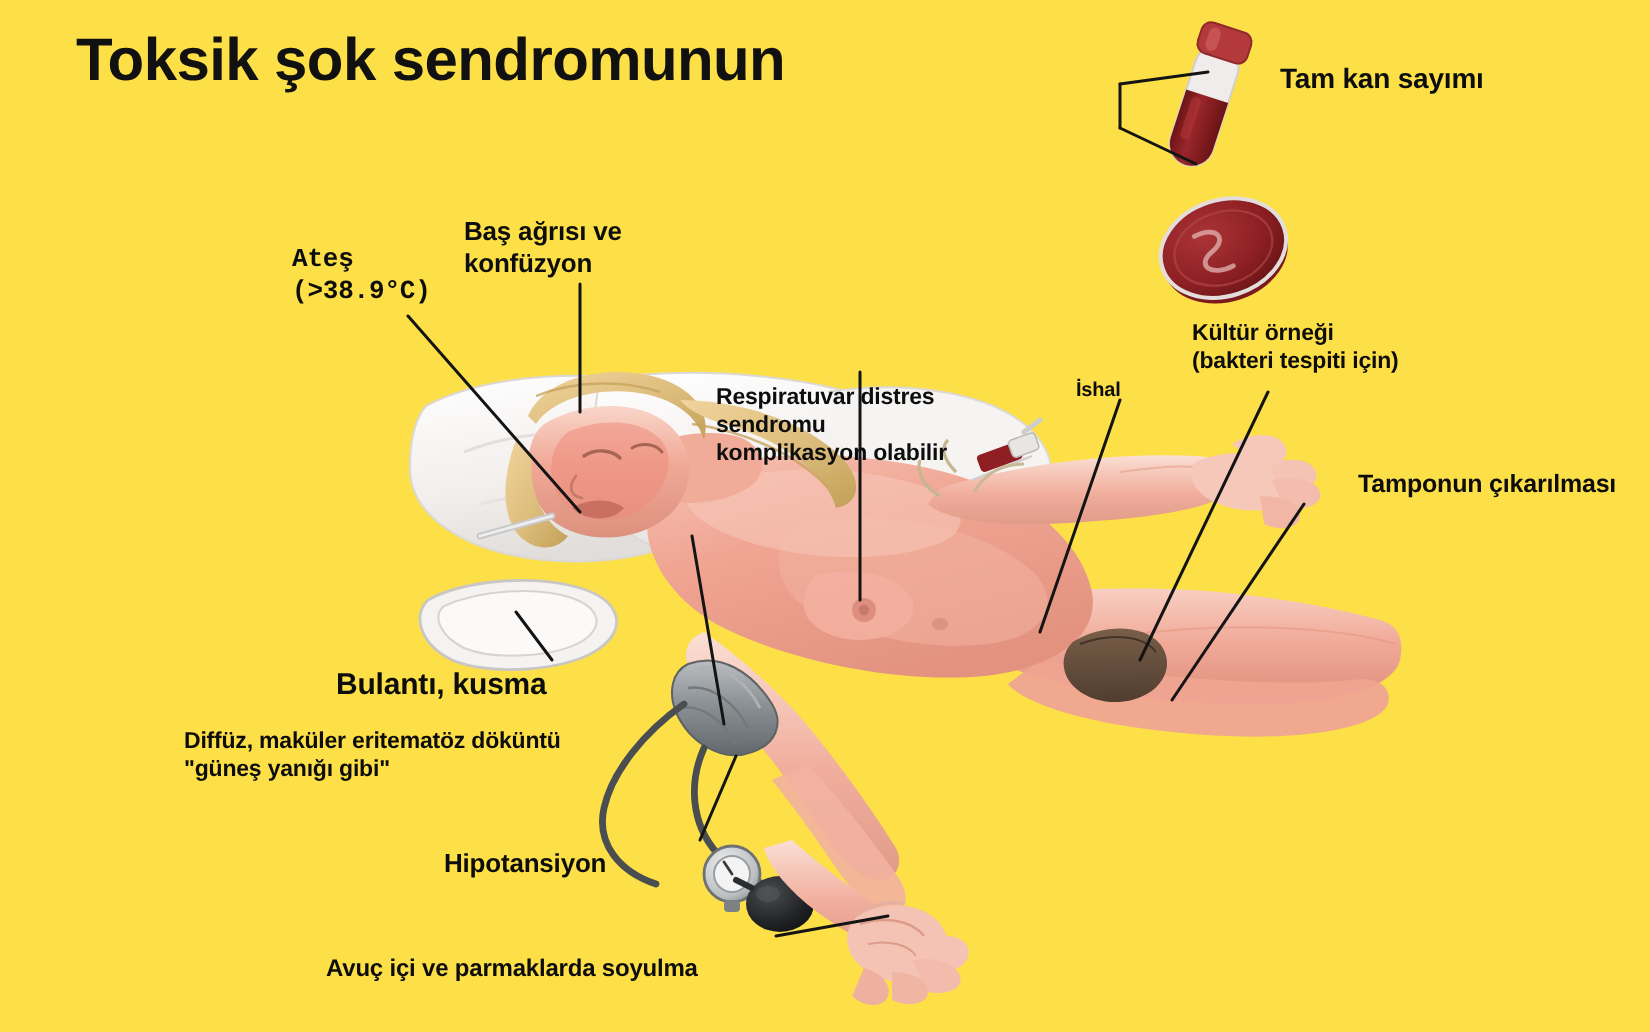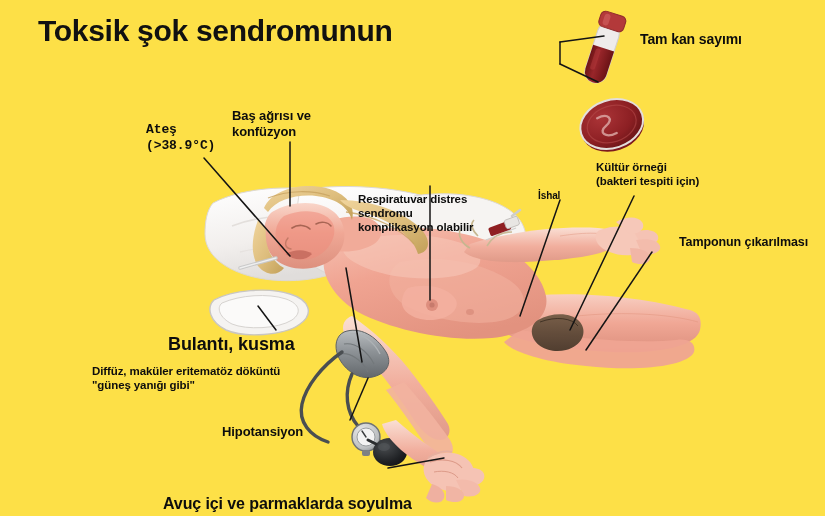--- a/index.html
+++ b/index.html
@@ -27,24 +27,24 @@
   .label.c{text-align:left;}
   .label.l{text-align:left;margin-left:20px;}
 
   .lb-ates{left:146px;top:122px;width:92px;font-size:13px;font-family:Liberation Mono, monospace;}
   .lb-bas{left:232px;top:108px;width:124px;font-size:13px;}
   .lb-resp{left:358px;top:148px;width:148px;font-size:11.5px;margin-top:44px;}
   .lb-tamkan{left:620px;top:31px;width:140px;font-size:14px;}
   .lb-ishal{left:538px;top:190px;width:56px;font-size:10px;}
   .lb-kultur{left:596px;top:160px;width:182px;font-size:11.5px;}
   .lb-tampon{left:659px;top:235px;width:160px;font-size:12.5px;}
-  .lb-bulanti{left:168px;top:334px;width:130px;font-size:18px;}
+  .lb-bulanti{left:168px;top:334px;width:130px;font-size:15px;}
   .lb-diffuz{left:92px;top:364px;width:268px;font-size:11.5px;}
   .lb-hipo{left:222px;top:424px;width:106px;font-size:13px;}
-  .lb-avuc{left:163px;top:494px;width:218px;font-size:16px;}
+  .lb-avuc{left:163px;top:477px;width:218px;font-size:12px;}
 
   
   svg.art{position:absolute;left:0;top:0;width:825px;height:516px;}
 
   .leader{stroke:#141414;stroke-width:1.5;fill:none;stroke-linecap:round;}
 </style>
 </head>
 <body>
 
 <div id="stage">

